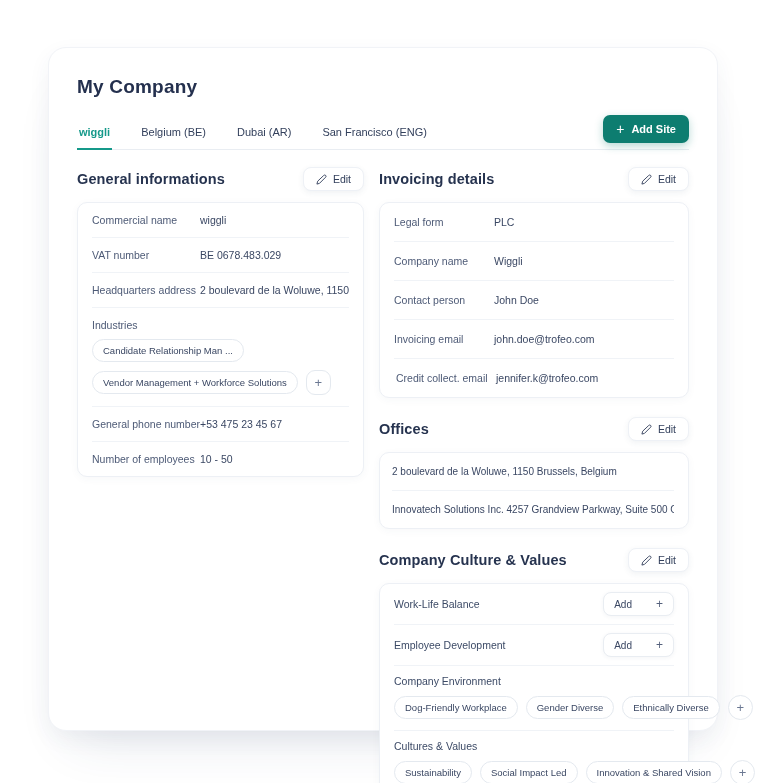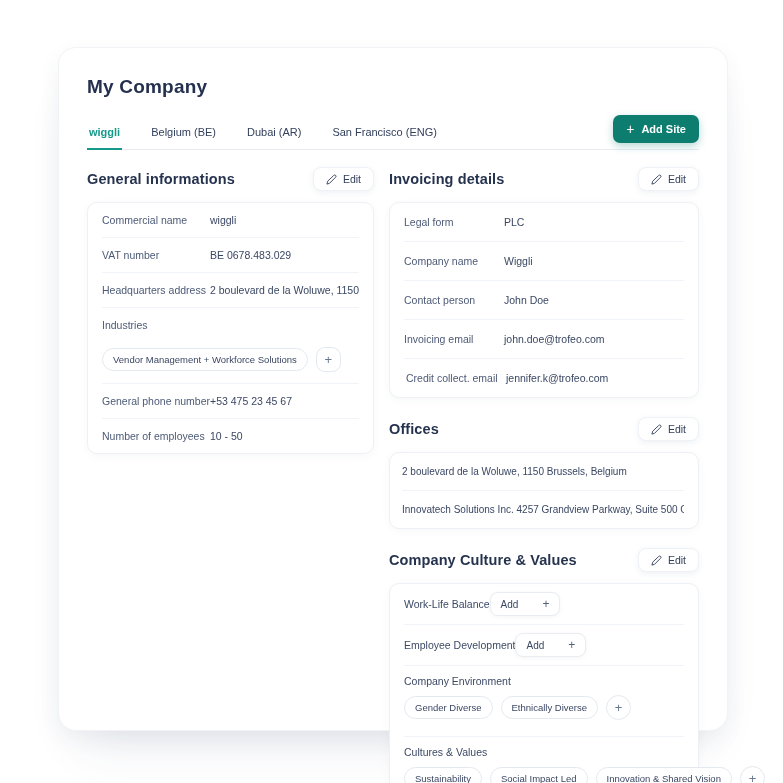--- a/index.html
+++ b/index.html
@@ -1,20 +1,20 @@
 <!DOCTYPE html>
 <html><head>
 <meta charset="utf-8">
 <style>
   * { margin:0; padding:0; box-sizing:border-box; }
   html,body { width:783px; height:783px; background:#ffffff; font-family:"Liberation Sans", sans-serif; }
   body { position:relative; overflow:hidden; color:#3a4763; }
 
   .main-card{
-    position:absolute; left:58px; top:47px; width:670px; height:684px;
+    position:absolute; left:48px; top:47px; width:670px; height:684px;
     background:#ffffff; border:1px solid #f1f3f7; border-radius:18px;
     box-shadow:0 8px 22px rgba(45,65,105,0.06), 0 30px 50px -24px rgba(45,65,105,0.14);
     padding:28px 28px 0 28px;
   }
   .page-title{ font-size:19px; font-weight:700; color:#24304e; letter-spacing:.2px; }
 
   .tabs-wrap{ position:relative; margin-top:20px; border-bottom:1px solid #e9edf2; }
   .tabs{ display:flex; gap:27px; }
   .tab{ font-size:11px; color:#33405c; padding:8px 2px 10px 2px; cursor:pointer; border-bottom:2px solid transparent; margin-bottom:-1px; }
   .tab.active{ color:#15998a; font-weight:600; border-bottom:2px solid #15998a; }
@@ -63,30 +63,30 @@
   .plus-square{
     width:25px; height:25px; border:1px solid #e4e9ef; border-radius:9px; background:#fff;
     display:flex; align-items:center; justify-content:center;
     font-size:13px; color:#6b7892; cursor:pointer; flex:none;
   }
   .plus-circle{ border-radius:50%; }
 
   .office-row{ padding:13px 0;margin-left:12px; }
   .office-text{ font-size:10px; color:#3a4763; white-space:nowrap; overflow:hidden; }
 
-  .culture-row{ padding:8px 0; }
+  .culture-row{ justify-content:space-between; padding:8px 0; }
   .culture-label{ font-size:10.5px; color:#3c4a66; }
   .add-btn{
     display:flex; align-items:center; gap:24px; background:#fff;
     border:1px solid #e9edf2; border-radius:8px; padding:4px 10px;
     font-size:10px; color:#3a4763; cursor:pointer;
     box-shadow:0 1px 4px rgba(45,65,105,0.05);
   }
   .add-btn .plus{ font-size:12px; color:#55617c; }
-  .culture-chip-row{ padding:9px 0 16px 0; }
+  .culture-chip-row{ padding:9px 0 10px 0; }
 
   .pencil-icon{ display:inline-flex; }
   .spacer-v{ height:18px; }
 </style>
 </head>
 <body>
 
 <div class="main-card">
 
   <div class="page-title">My Company</div>
@@ -130,20 +130,21 @@
           <div class="row-value">BE 0678.483.029</div>
         </div>
         <div class="row">
           <div class="row-label gl-label">Headquarters address</div>
           <div class="row-value" style="white-space:nowrap;overflow:hidden;">2 boulevard de la Woluwe, 1150 Brussels,...</div>
         </div>
 
         <div class="row block-row">
           <div class="row-label">Industries</div>
           <div class="chips-line">
+            <span class="chip">Candidate Relationship Man ...</span>
           </div>
           <div class="chips-line">
             <span class="chip">Vendor Management + Workforce Solutions</span>
             <button class="plus-square">+</button>
           </div>
         </div>
 
         <div class="row">
           <div class="row-label gl-label">General phone number</div>
           <div class="row-value">+53 475 23 45 67</div>
@@ -242,20 +243,21 @@
           <div class="culture-label">Employee Development</div>
           <button class="add-btn">
             <span>Add</span>
             <span class="plus">+</span>
           </button>
         </div>
 
         <div class="row block-row culture-chip-row">
           <div class="culture-label">Company Environment</div>
           <div class="chips-line">
+            <span class="chip">Dog-Friendly Workplace</span>
             <span class="chip">Gender Diverse</span>
             <span class="chip">Ethnically Diverse</span>
             <button class="plus-square plus-circle">+</button>
           </div>
         </div>
 
         <div class="row block-row culture-chip-row">
           <div class="culture-label">Cultures &amp; Values</div>
           <div class="chips-line">
             <span class="chip">Sustainability</span>

